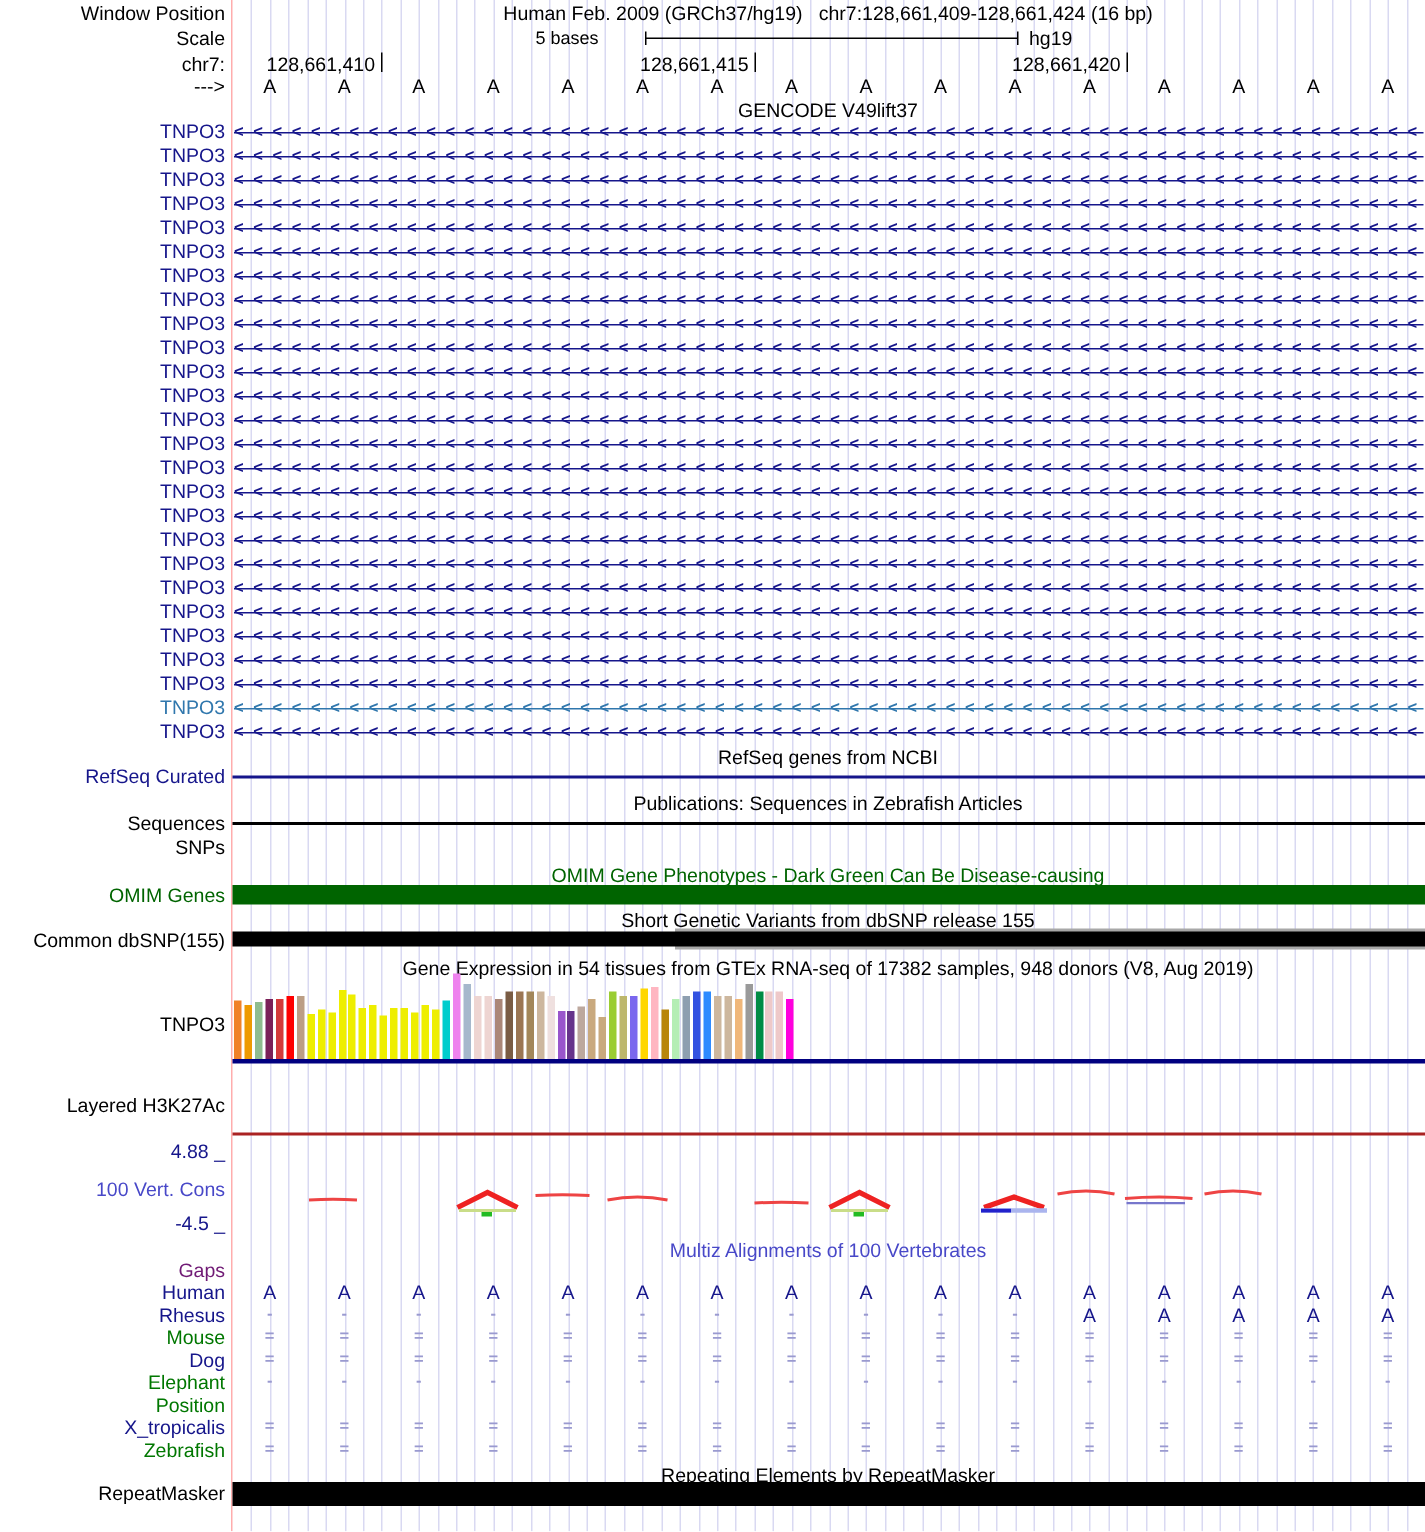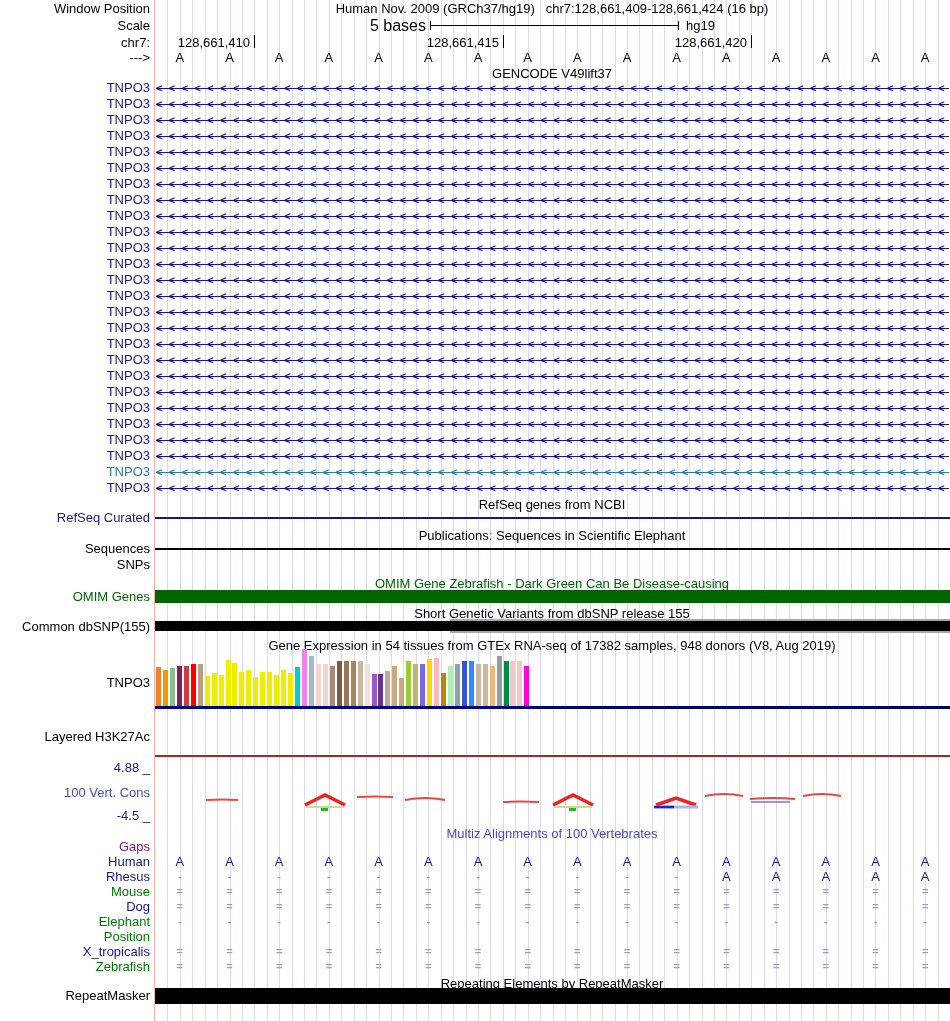--- a/index.html
+++ b/index.html
@@ -93,24 +93,24 @@
       <div class="gridline" style="left:875.47px"></div>
       <div class="gridline" style="left:887.89px"></div>
       <div class="gridline" style="left:900.31px"></div>
       <div class="gridline" style="left:912.73px"></div>
       <div class="gridline" style="left:925.16px"></div>
       <div class="gridline" style="left:937.58px"></div>
     </div>
   <div class="pinkline"></div>
 
   <div class="row-label" style="top:2px">Window Position</div>
-  <div class="ctitle" style="top:2px">Human Nov. 2009 (GRCh37/hg19)   chr7:128,661,409-128,661,424 (16 bp)</div>
+  <div class="ctitle" style="top:2px">Human Feb. 2009 (GRCh37/hg19)   chr7:128,661,409-128,661,424 (16 bp)</div>
 
   <div class="row-label" style="top:19px">Scale</div>
-  <div class="abs" style="top:19px;left:330px;width:96px;text-align:right;font-size:16px;line-height:13px">5 bases</div>
+  <div class="abs" style="top:19px;left:330px;width:96px;text-align:center;font-size:12px;line-height:13px">5 bases</div>
   <div class="scalebar-line" style="top:25px;left:430px;width:248px"></div>
   <div class="scalebar-tick" style="top:21px;left:430px"></div>
   <div class="scalebar-tick" style="top:21px;left:678px"></div>
   <div class="abs" style="top:19px;left:686px;font-size:13px;line-height:13px">hg19</div>
 
   <div class="row-label" style="top:36px">chr7:</div>
   <div id="coords">
       <div class="coord-label" style="top:36px;left:164px;width:86px;text-align:right">128,661,410</div>
       <div class="coord-tick" style="top:35px;left:254px"></div>
       <div class="coord-label" style="top:36px;left:413px;width:86px;text-align:right">128,661,415</div>
@@ -219,27 +219,27 @@
       <div class="gene-arrows" style="top:467px;color:#3077ad">&lt;&lt;&lt;&lt;&lt;&lt;&lt;&lt;&lt;&lt;&lt;&lt;&lt;&lt;&lt;&lt;&lt;&lt;&lt;&lt;&lt;&lt;&lt;&lt;&lt;&lt;&lt;&lt;&lt;&lt;&lt;&lt;&lt;&lt;&lt;&lt;&lt;&lt;&lt;&lt;&lt;&lt;&lt;&lt;&lt;&lt;&lt;&lt;&lt;&lt;&lt;&lt;&lt;&lt;&lt;&lt;&lt;&lt;&lt;&lt;&lt;&lt;&lt;&lt;</div>
       <div class="row-label" style="top:481px;color:#16168b">TNPO3</div>
       <div class="gene-row-line" style="top:488px;background:#16168b"></div>
       <div class="gene-arrows" style="top:483px;color:#16168b">&lt;&lt;&lt;&lt;&lt;&lt;&lt;&lt;&lt;&lt;&lt;&lt;&lt;&lt;&lt;&lt;&lt;&lt;&lt;&lt;&lt;&lt;&lt;&lt;&lt;&lt;&lt;&lt;&lt;&lt;&lt;&lt;&lt;&lt;&lt;&lt;&lt;&lt;&lt;&lt;&lt;&lt;&lt;&lt;&lt;&lt;&lt;&lt;&lt;&lt;&lt;&lt;&lt;&lt;&lt;&lt;&lt;&lt;&lt;&lt;&lt;&lt;&lt;&lt;</div>
     </div>
 
   <div class="ctitle" style="top:498px">RefSeq genes from NCBI</div>
   <div class="row-label navy" style="top:511px">RefSeq Curated</div>
   <div class="track-bar" style="top:517px;height:2px;background:#16168b"></div>
 
-  <div class="ctitle" style="top:529px">Publications: Sequences in Scientific Elephant</div>
+  <div class="ctitle" style="top:529px">Publications: Sequences in Zebrafish Articles</div>
   <div class="row-label" style="top:542px">Sequences</div>
   <div class="track-bar" style="top:548px;height:2px;background:#000"></div>
 
   <div class="row-label" style="top:558px">SNPs</div>
 
-  <div class="ctitle dgreen" style="top:577px">OMIM Gene Zebrafish - Dark Green Can Be Disease-causing</div>
+  <div class="ctitle dgreen" style="top:577px">OMIM Gene Phenotypes - Dark Green Can Be Disease-causing</div>
   <div class="row-label dgreen" style="top:590px">OMIM Genes</div>
   <div class="track-bar" style="top:590px;height:13px;background:#006400"></div>
 
   <div class="ctitle" style="top:607px">Short Genetic Variants from dbSNP release 155</div>
   <div class="row-label" style="top:620px">Common dbSNP(155)</div>
   <div class="abs" style="top:619px;left:450px;width:500px;height:14px;background:#a8a8a8"></div>
   <div class="track-bar" style="top:621px;height:10px;background:#000"></div>
 
   <div class="ctitle" style="top:639px">Gene Expression in 54 tissues from GTEx RNA-seq of 17382 samples, 948 donors (V8, Aug 2019)</div>
   <div class="row-label" style="top:676px">TNPO3</div>

